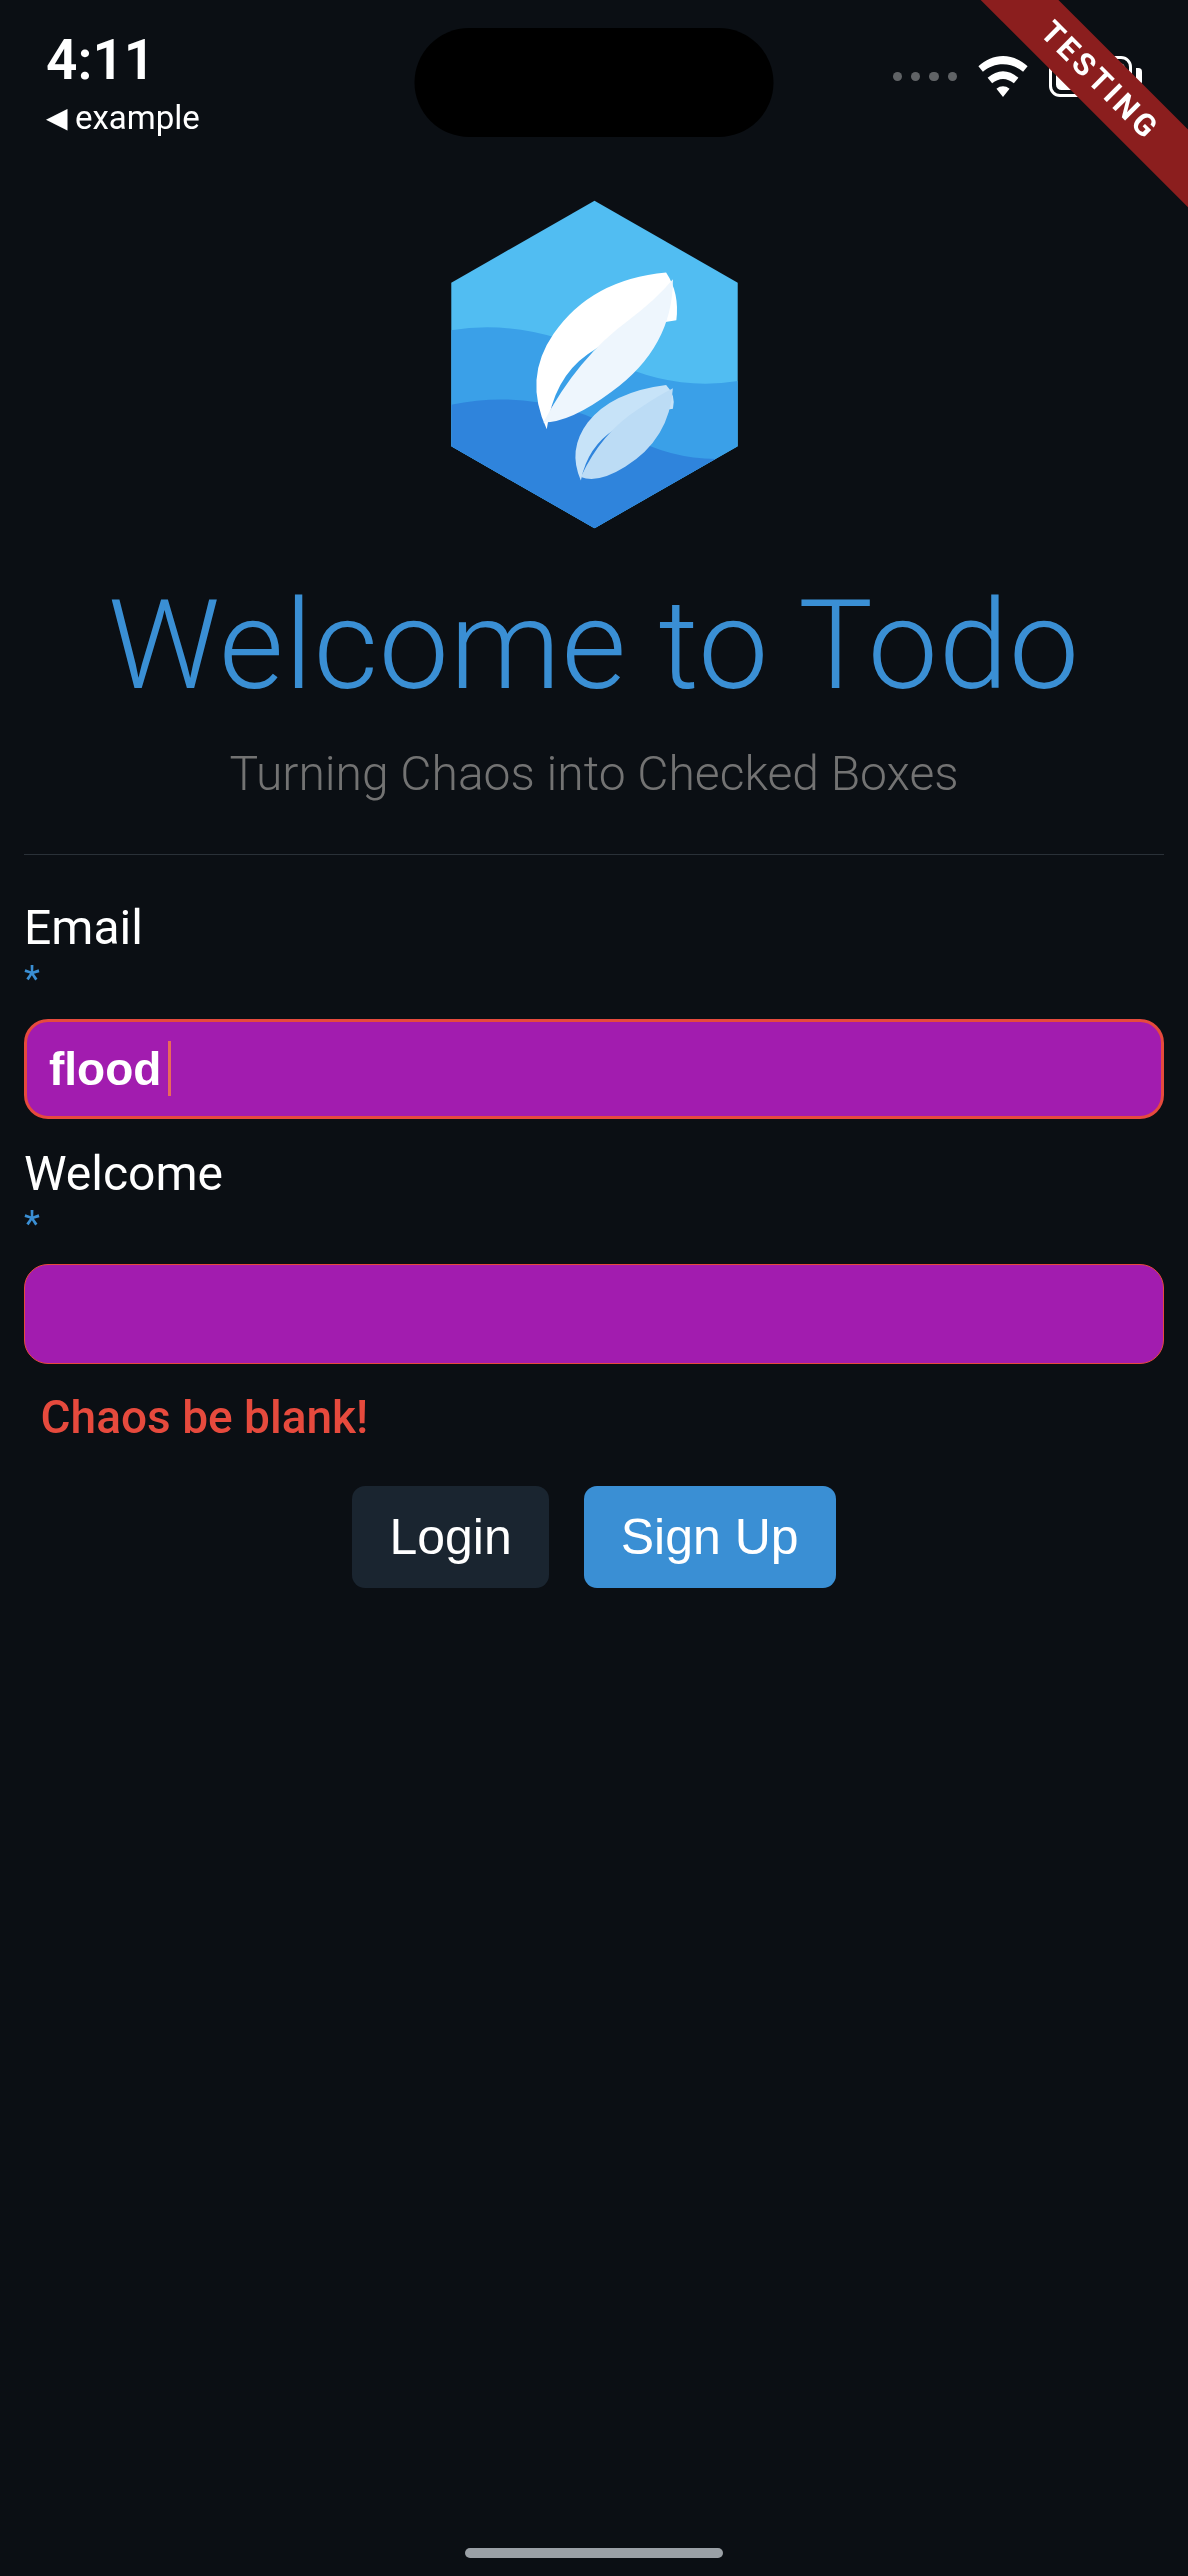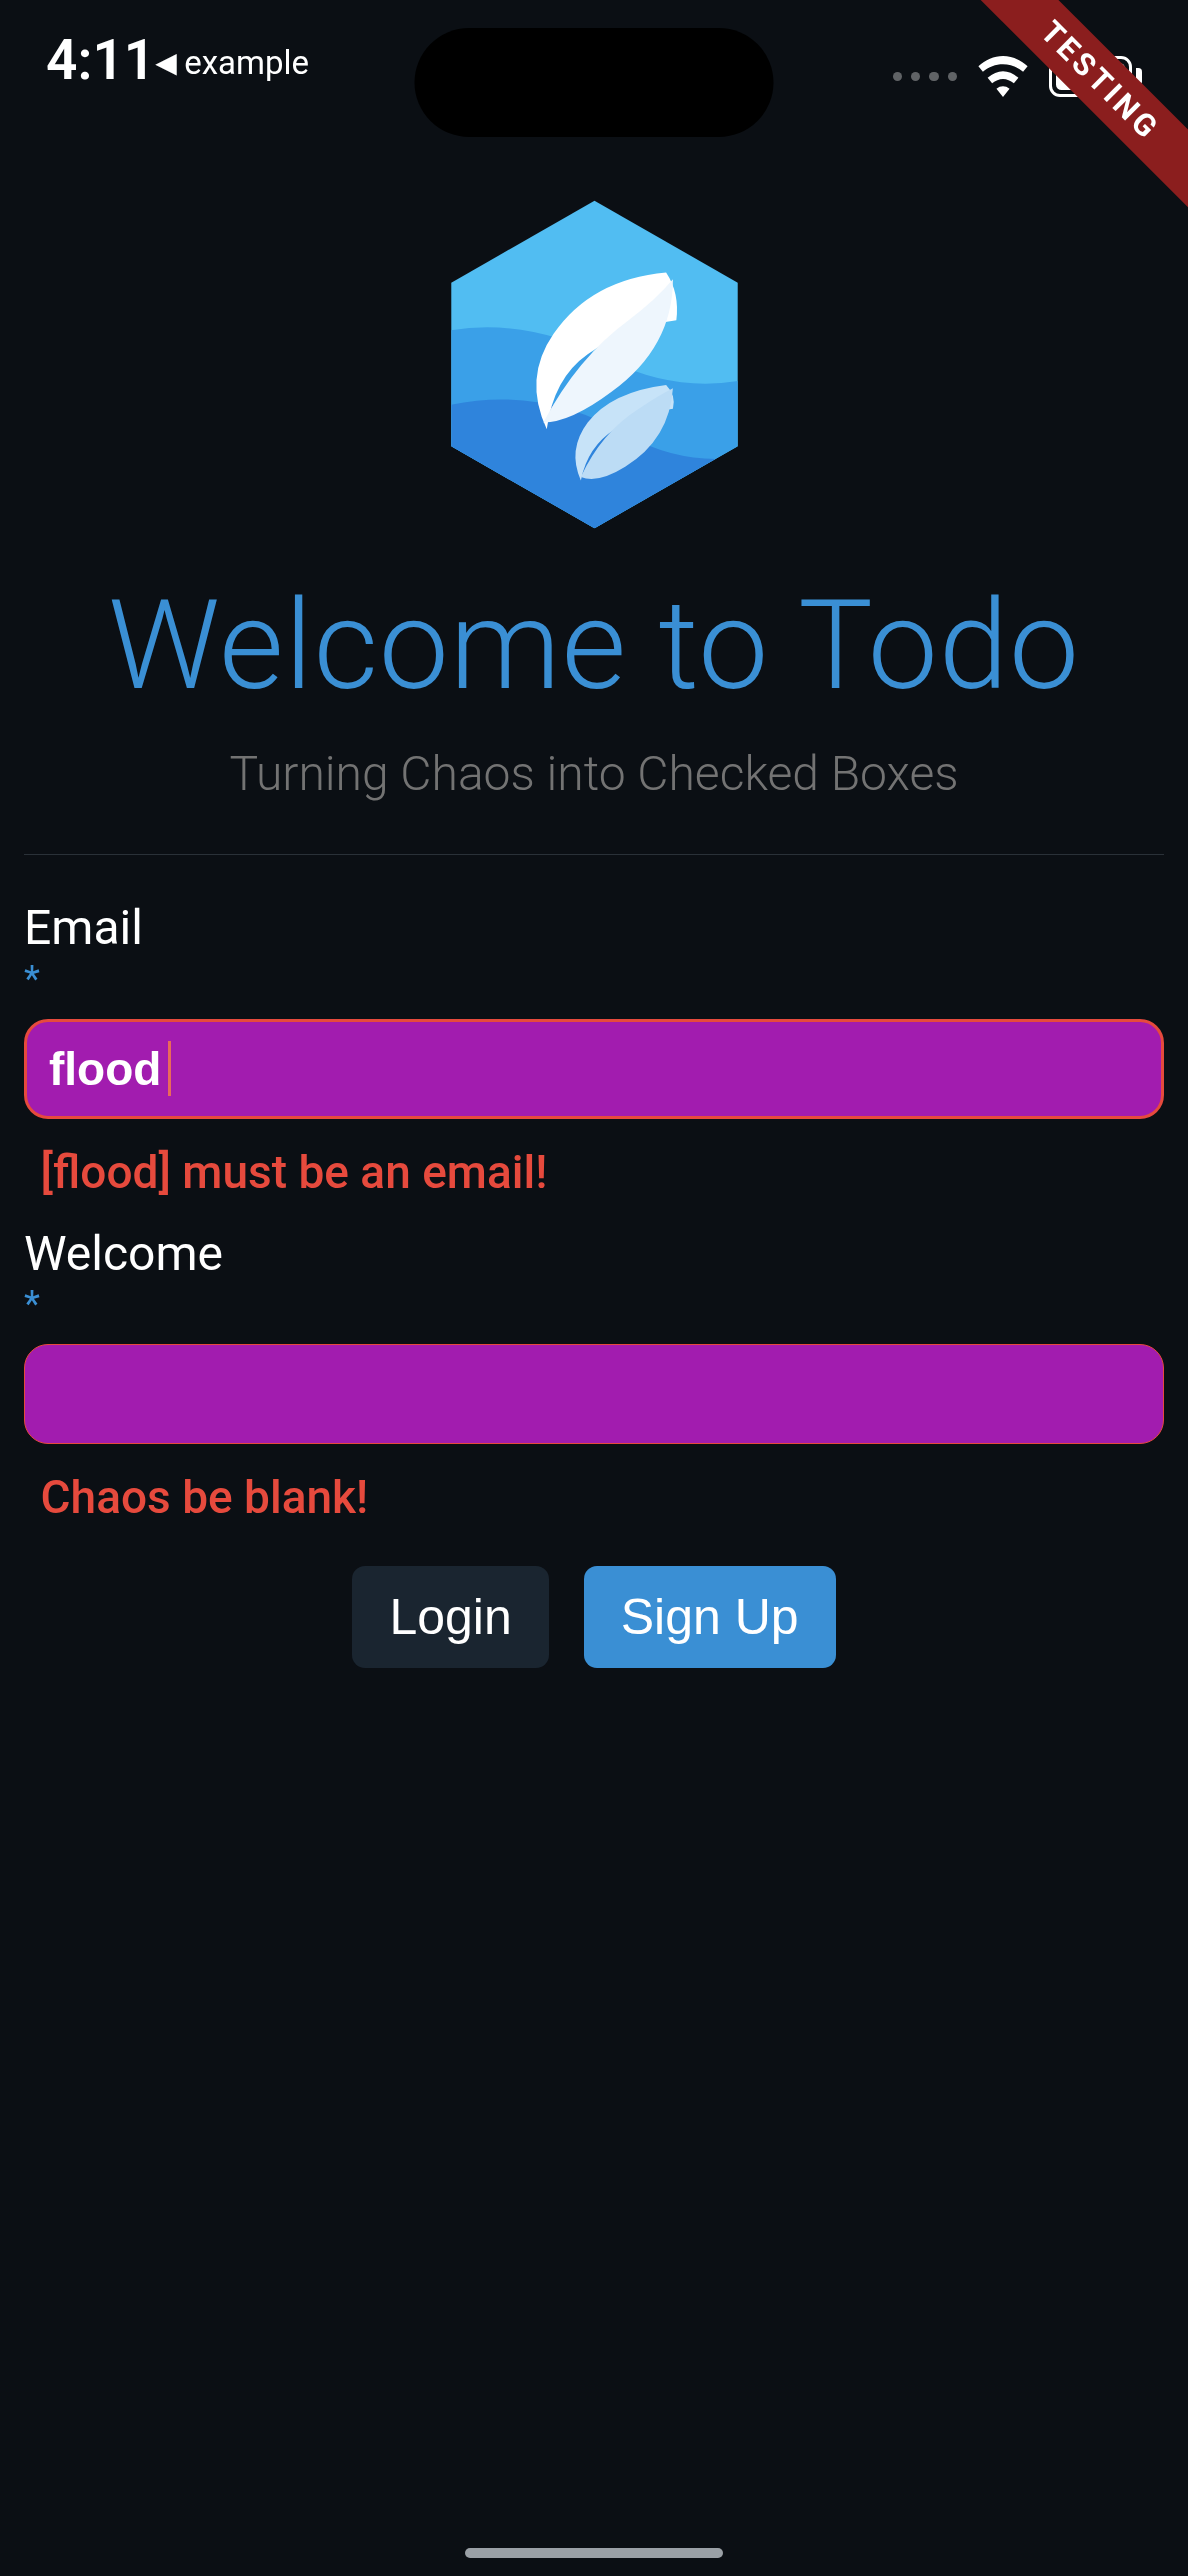--- a/index.html
+++ b/index.html
@@ -1,21 +1,21 @@
 <!DOCTYPE html>
 <html style="font-size:14.7px"><head>
 <meta charset="utf-8">
 <style>
   * { box-sizing: border-box; margin: 0; padding: 0; }
   html, body { width: 1188px; height: 2576px; background: #0b0f14; font-family: -apple-system, BlinkMacSystemFont, "Segoe UI", Roboto, sans-serif; overflow: hidden; }
   body { position: relative; color: #fff; }
 
   
   .status-bar { position: absolute; top: 0; left: 0; right: 0; height: 138px; padding: 28px 46px 0 46px; display: flex; justify-content: space-between; align-items: flex-start; }
-  .status-left { display: flex; flex-direction: row; }
+  .status-left { display: flex; flex-direction: column; }
   .status-time { font-size: 55px; font-weight: 600; color: #fff; letter-spacing: 0px; }
   .back-app { display: flex; align-items: center; gap: 7.4px; font-size: 33px; color: #fff; margin-top: 5.5px; }
   .back-app .caret { font-size: 28px; }
   .status-right { display: flex; align-items: center; gap: 20px; margin-top: 28px; }
   .dots { display: flex; gap: 9.2px; align-items: center; opacity: 0.35; }
   .dots span { width: 9.2px; height: 9.2px; border-radius: 50%; background: #fff; }
   .wifi-icon svg { width: 52px; height: 41px; display: block; }
   .battery { display: flex; align-items: center; }
   .battery-body { width: 83px; height: 41px; border: 3.7px solid #fff; border-radius: 11px; position: relative; }
   .battery-fill { position: absolute; inset: 3.7px; background: #fff; border-radius: 5.5px; }
@@ -121,21 +121,20 @@
 
   <div class="field-group">
     <div class="field-label">
       <span>Email</span>
       <span class="asterisk">*</span>
     </div>
     <div class="input-wrap">
       <input type="text" class="text-input" value="flood" style="">
       <div class="cursor" style="left:144px"></div>
     </div>
-    <div class="field-error">[flood] must be an email!</div>
   </div>
 
   <div class="field-group" style="margin-top:26px">
     <div class="field-label">
       <span>Welcome</span>
       <span class="asterisk">*</span>
     </div>
     <div class="input-wrap">
       <input type="password" class="text-input thin" value="" style="">
     </div>

